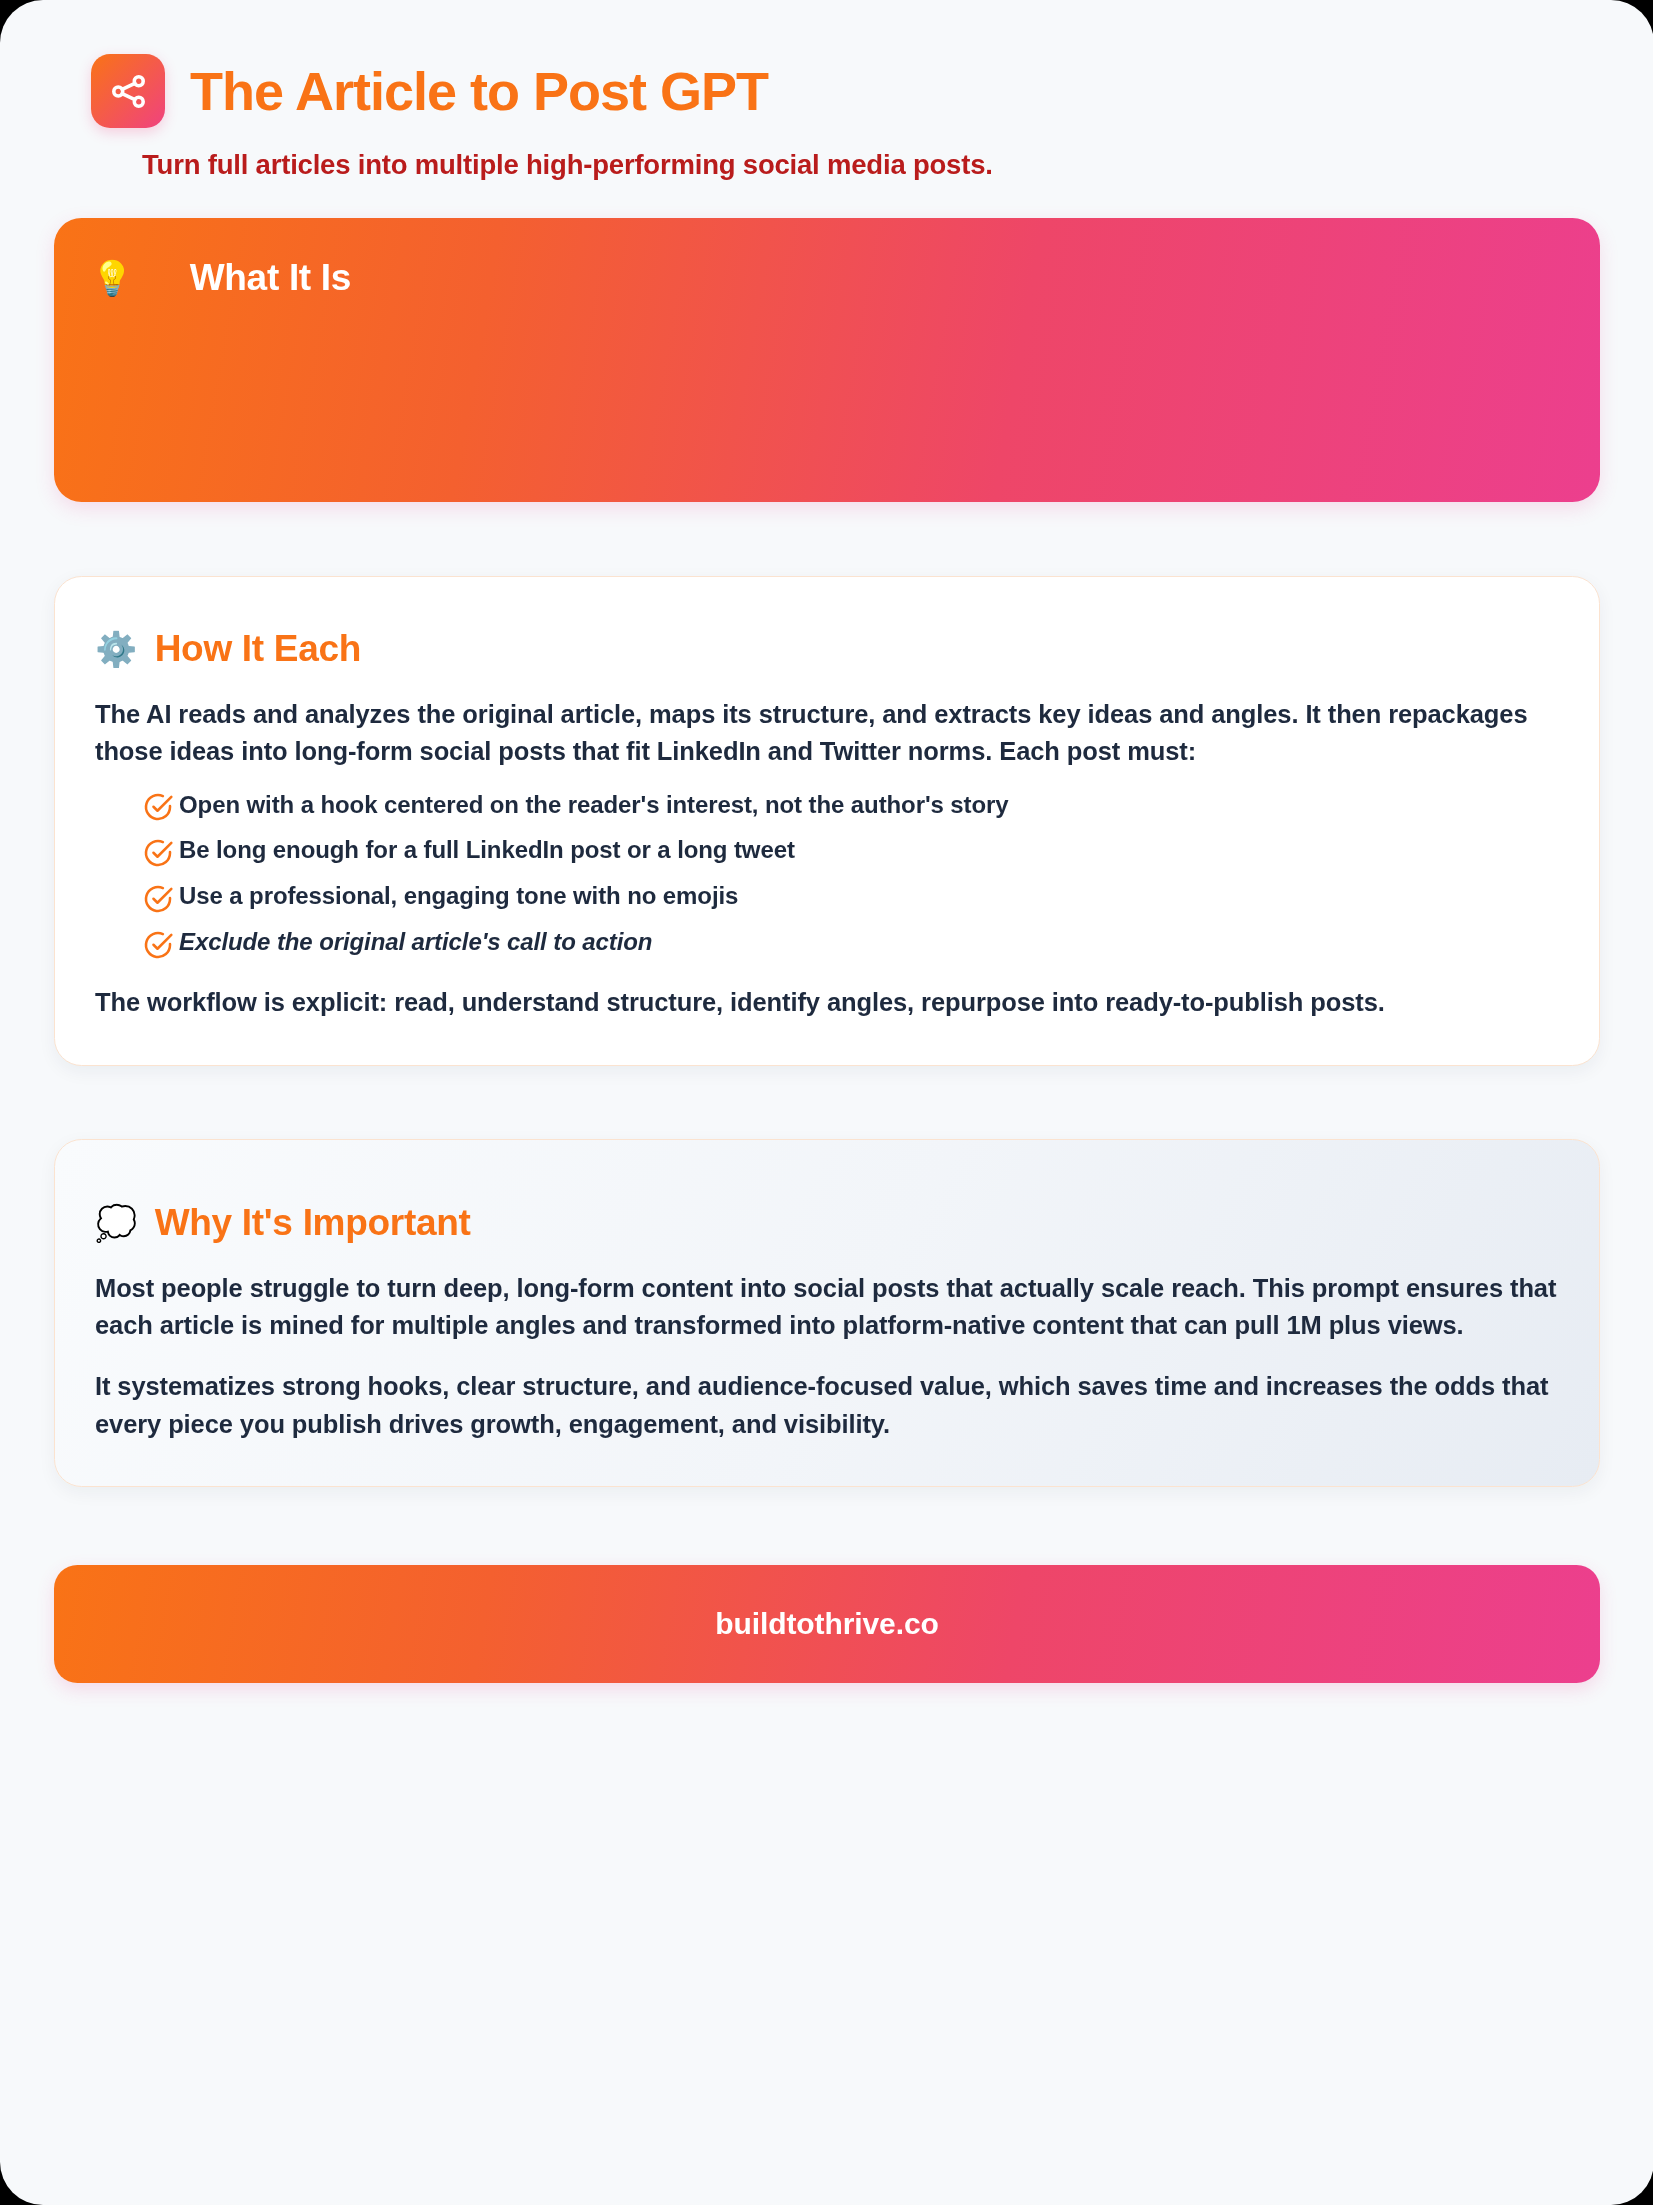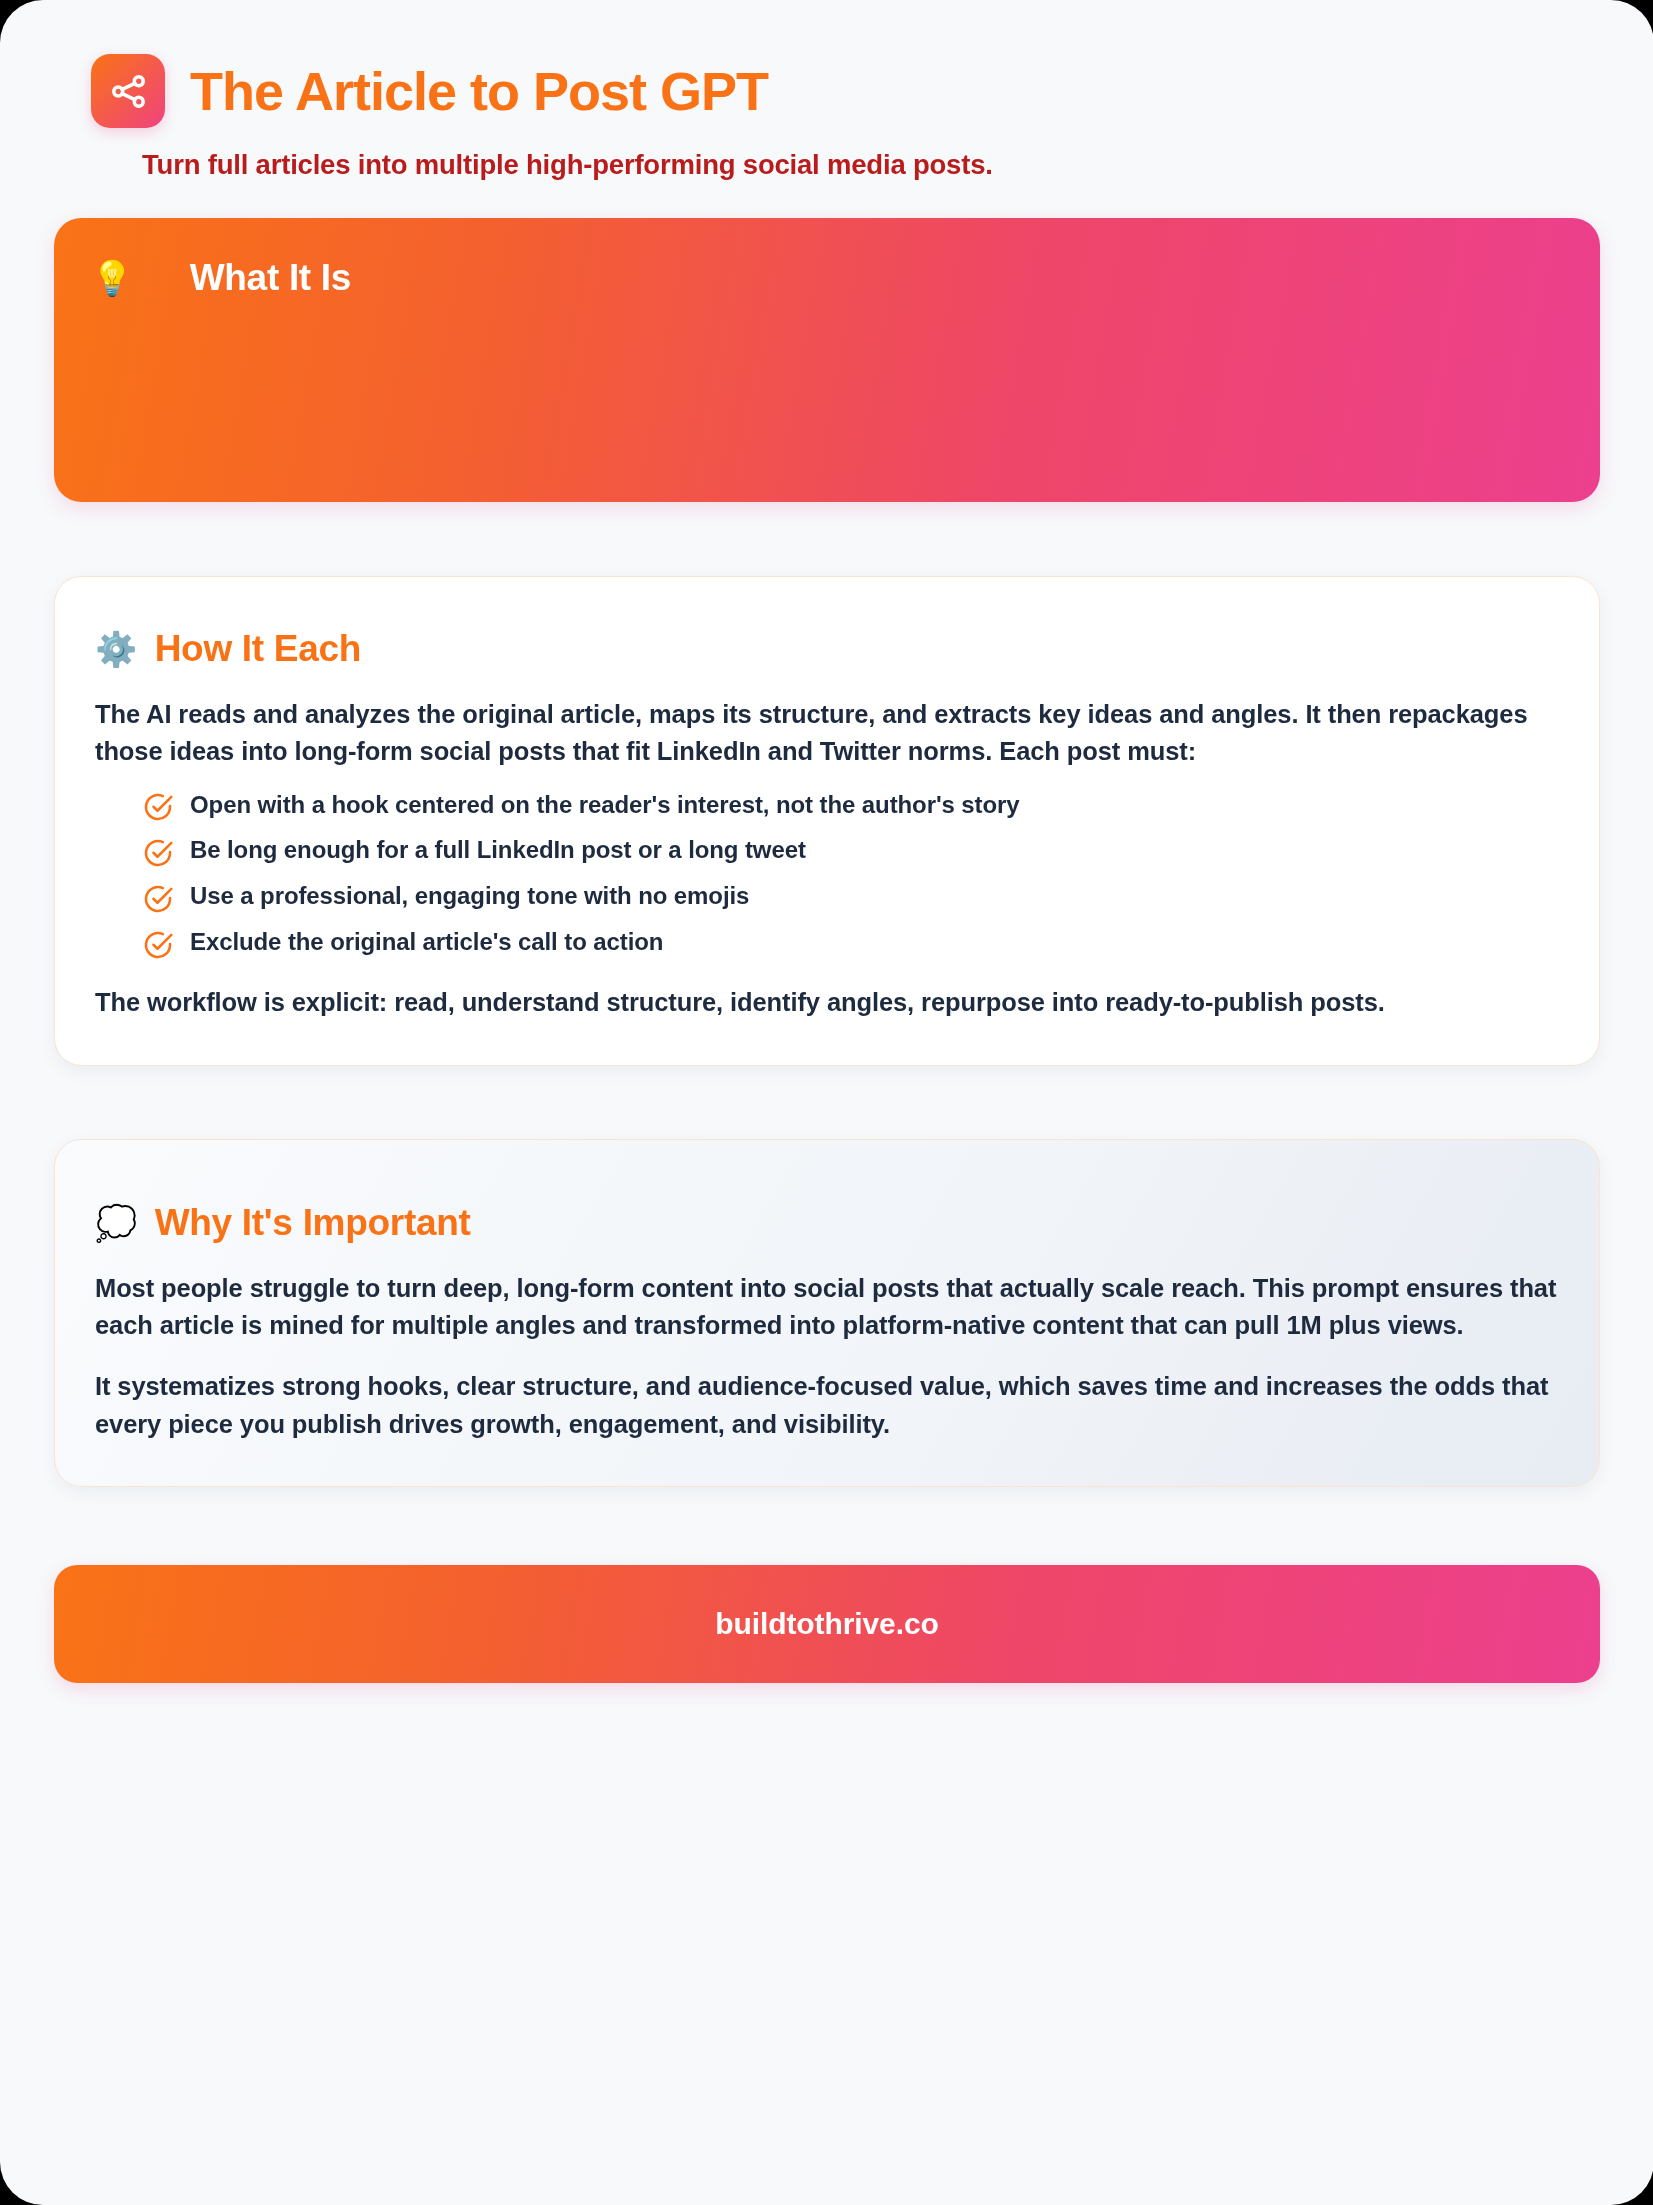--- a/index.html
+++ b/index.html
@@ -130,25 +130,25 @@
   }
 
   .check-list {
     list-style: none;
     margin: 18px 0 22px 0;
     padding-left: 47px;
   }
   .check-list li {
     display: flex;
     align-items: flex-start;
-    gap: 16px;
+    gap: 5px;
     margin-bottom: 11px;
     text-align: right;
   }
-  .check-list li:last-child { margin-bottom: 8px; }
+  .check-list li:last-child { margin-bottom: 8px; font-style: italic; }
   .check-icon { width: 32px; height: 32px; flex: 0 0 auto; margin-top: 2.8px; }
   .check-label {
     font-size: 24px;
     font-weight: 700;
     color: #1E2A3E;
     line-height: 1.35;
     letter-spacing: -0.1px;
   }
   .closing-text { margin-top: 23.4px; }
 

